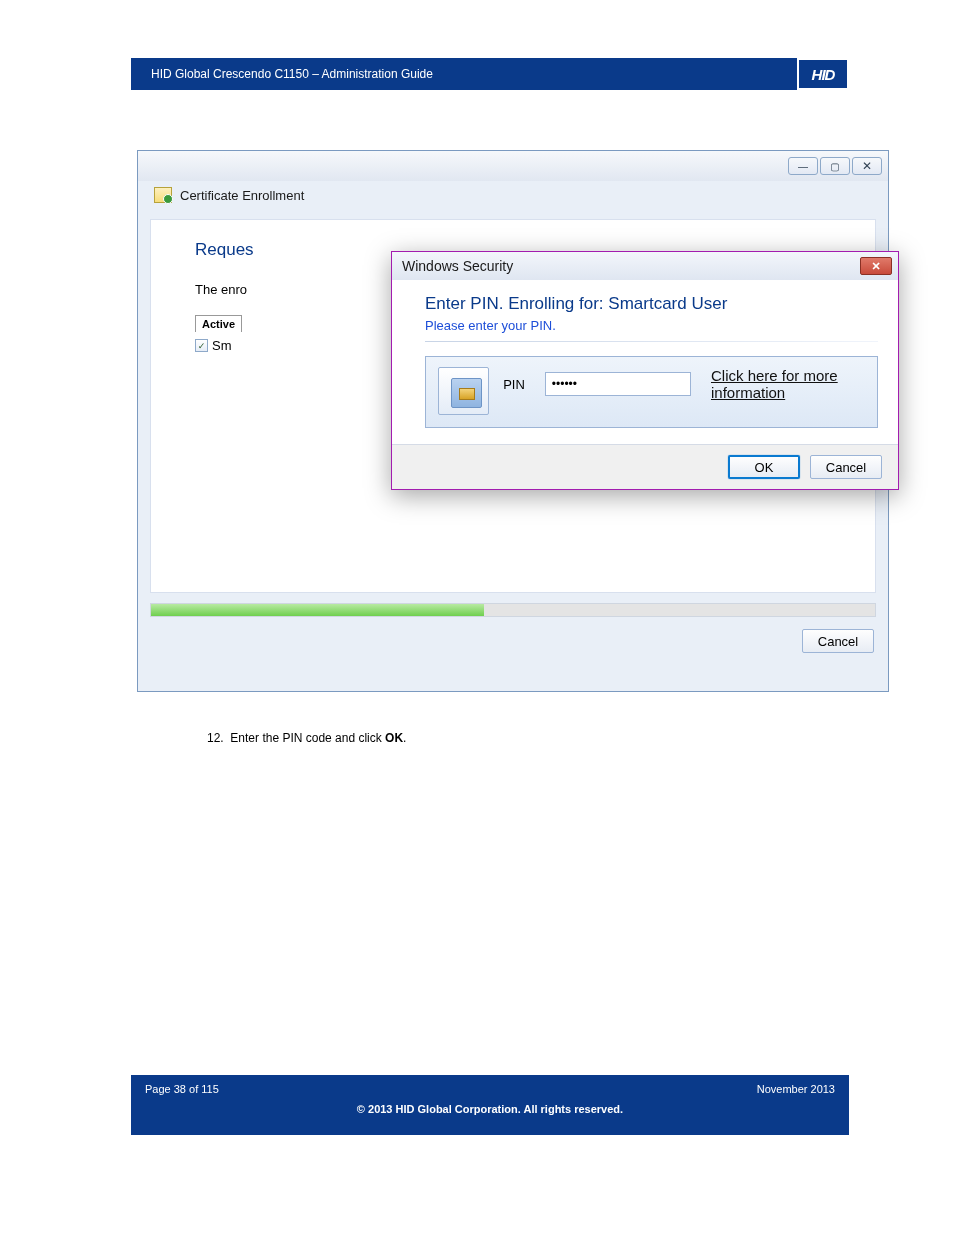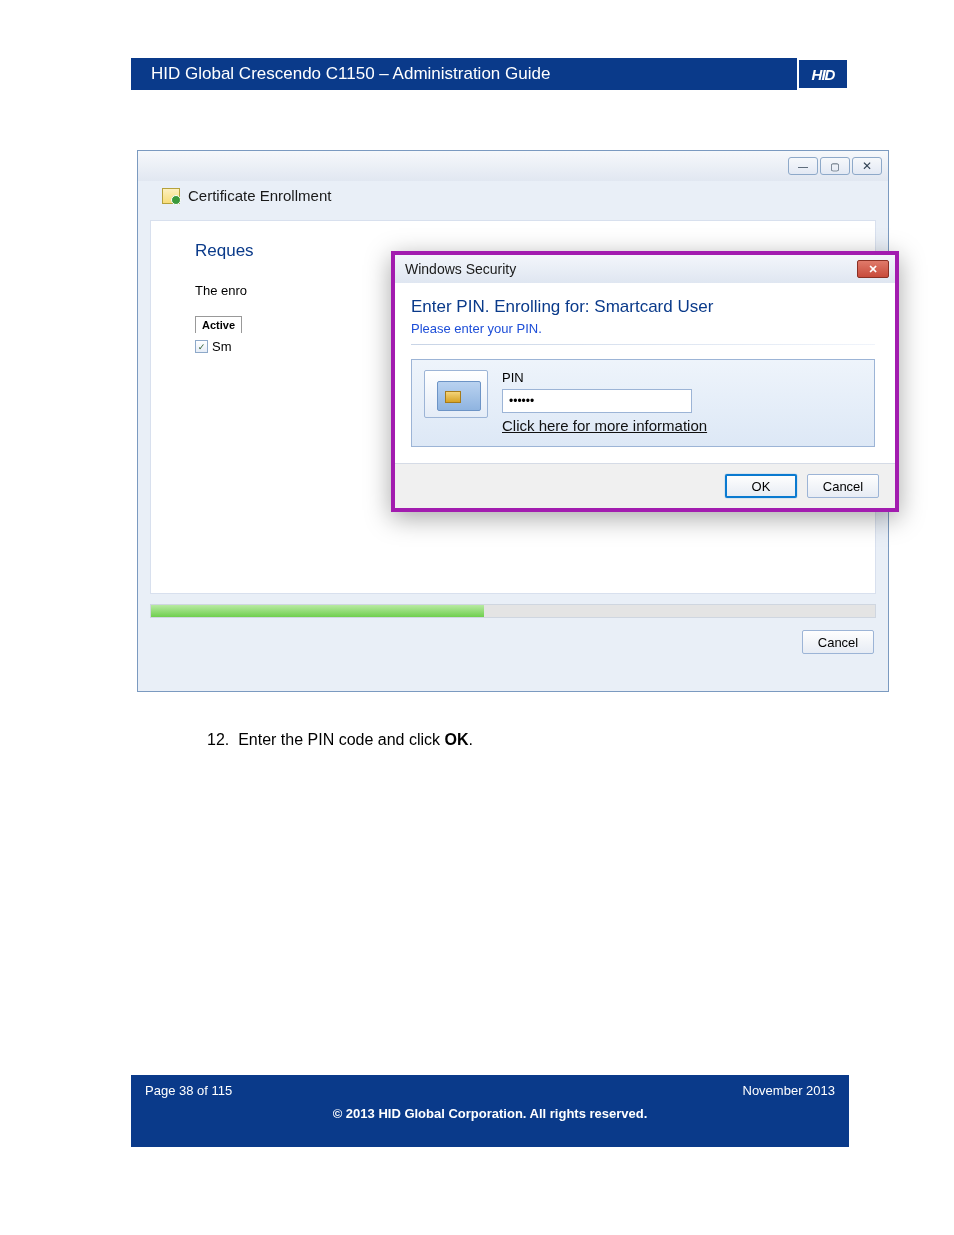--- a/index.html
+++ b/index.html
@@ -9,21 +9,21 @@
     width: 954px;
     height: 1235px;
     position: relative;
   }
   .doc-header {
     position: absolute;
     top: 58px; left: 131px; right: 105px;
     height: 32px;
     background: #0a3a8a;
     color: #fff;
-    font-size: 17px;
+    font-size: 12px;
     display: flex;
     align-items: center;
     padding-left: 20px;
   }
   .hid-logo {
     position: absolute;
     top: 58px; right: 105px;
     width: 52px; height: 32px;
     background: #0a3a8a;
     border: 2px solid #fff;
@@ -60,22 +60,22 @@
     border: 1px solid #8ea9c9;
     border-radius: 3px;
     font-size: 10px;
     display: flex; align-items: center; justify-content: center;
     color: #345;
   }
   .winbtn.close { font-size: 12px; }
 
   .cert-row {
     display: flex; align-items: center; gap: 8px;
-    padding: 6px 24px;
-    font-size: 15px; color: #1a1a1a;
+    padding: 6px 16px;
+    font-size: 13px; color: #1a1a1a;
   }
   .cert-icon {
     width: 18px; height: 16px;
     background: linear-gradient(#fdf0bf,#f7dd7a);
     border: 1px solid #b6a23b;
     position: relative;
   }
   .cert-icon::after {
     content:""; position:absolute; right:-2px; bottom:-2px;
     width:8px; height:8px; background:#3b9a3b; border-radius:50%;
@@ -107,39 +107,39 @@
     display:inline-flex; align-items:center; justify-content:center;
     border:1px solid #8ea9c9; background:linear-gradient(#fff,#e6edf7);
     font-size:9px; color:#2a5a2a;
   }
 
   .sec-dialog {
     position: absolute;
     top: 100px; left: 253px;
     width: 508px;
     background: #fff;
-    border: 4px solid #a21caf;
+    border: 1px solid #a21caf;
     box-shadow: 0 6px 24px rgba(0,0,0,0.35);
     font-family: "Segoe UI", Tahoma, sans-serif;
   }
   .sec-title {
     height: 28px;
     background: linear-gradient(#f3f6fb,#dfe6f1);
     display:flex; align-items:center; justify-content:space-between;
     padding: 0 6px 0 10px;
     font-size: 14px; color:#1a1a1a;
   }
   .red-close {
     width: 32px; height: 18px;
     background: linear-gradient(#e07a6a,#c84b3b);
     border: 1px solid #8a3024; border-radius: 2px;
     display:flex; align-items:center; justify-content:center;
     color:#fff; font-size:11px; font-weight:bold;
   }
-  .sec-body { padding: 14px 20px 16px 16px; }
+  .sec-body { padding: 14px 20px 16px 33px; }
   .sec-head { color:#0a3a8a; font-size:17px; margin-bottom:4px; }
   .sec-sub { font-size:13px; color:#1d4ed8; margin-bottom:8px; }
   .sec-line { height:1px; background:linear-gradient(to right,#c8d4e6,#f0f4fb); margin-bottom:14px; }
 
   .pin-panel {
     border: 1px solid #9cb4d6;
     background: linear-gradient(#eef4fb,#dde8f6);
     padding: 10px 12px 12px 12px;
     display:flex; gap:14px; align-items:flex-start;
   }
@@ -155,21 +155,21 @@
     left:12px; right:6px; top:10px; bottom:6px;
     background: linear-gradient(#b9d2f0,#8fb4e0);
     border:1px solid #6d94c6; border-radius:2px;
   }
   .card-ico::after {
     content:""; position:absolute;
     left:20px; top:20px; width:14px; height:10px;
     background: linear-gradient(#f3d37a,#d7a326);
     border:1px solid #a67b1b;
   }
-  .pin-col { display:flex; flex-direction:column; gap:4px; font-size:13px; }
+  .pin-col { display:flex; flex-direction:row; gap:20px; font-size:13px;align-items:center; }
   .pin-input {
     width: 190px; height: 24px;
     border:1px solid #9cb4d6; background:#fff;
     padding: 0 6px;
     font-family: Arial, sans-serif; font-size:12px;
     display:flex; align-items:center;
   }
   .info-link { color:#111; text-decoration: underline; font-size:15px; }
 
   .sec-footer {
@@ -200,30 +200,30 @@
     background: linear-gradient(#b8eaa2, #6fcf4e);
   }
   .outer-cancel {
     display:flex; justify-content:flex-end;
     margin: 12px 14px 0 0;
   }
 
   .step-text {
     position: absolute;
     top: 731px; left: 207px;
-    font-size: 16px; color:#000;
+    font-size: 12px; color:#000;
     font-family: Arial, sans-serif;
   }
 
   .doc-footer {
     position: absolute;
     top: 1075px; left: 131px; right: 105px;
     background: #0a3a8a; color:#fff;
-    height: 72px;
-    font-size: 13px;
+    height: 60px;
+    font-size: 11px;
   }
   .doc-footer .row1 { display:flex; justify-content:space-between; padding:8px 14px 2px 14px; }
   .doc-footer .row2 { text-align:center; padding-top: 6px; font-weight: bold; }
 </style>
 </head>
 <body>
 
 <div class="doc-header">
   <span>HID Global Crescendo C1150  – Administration Guide</span>
 </div>

